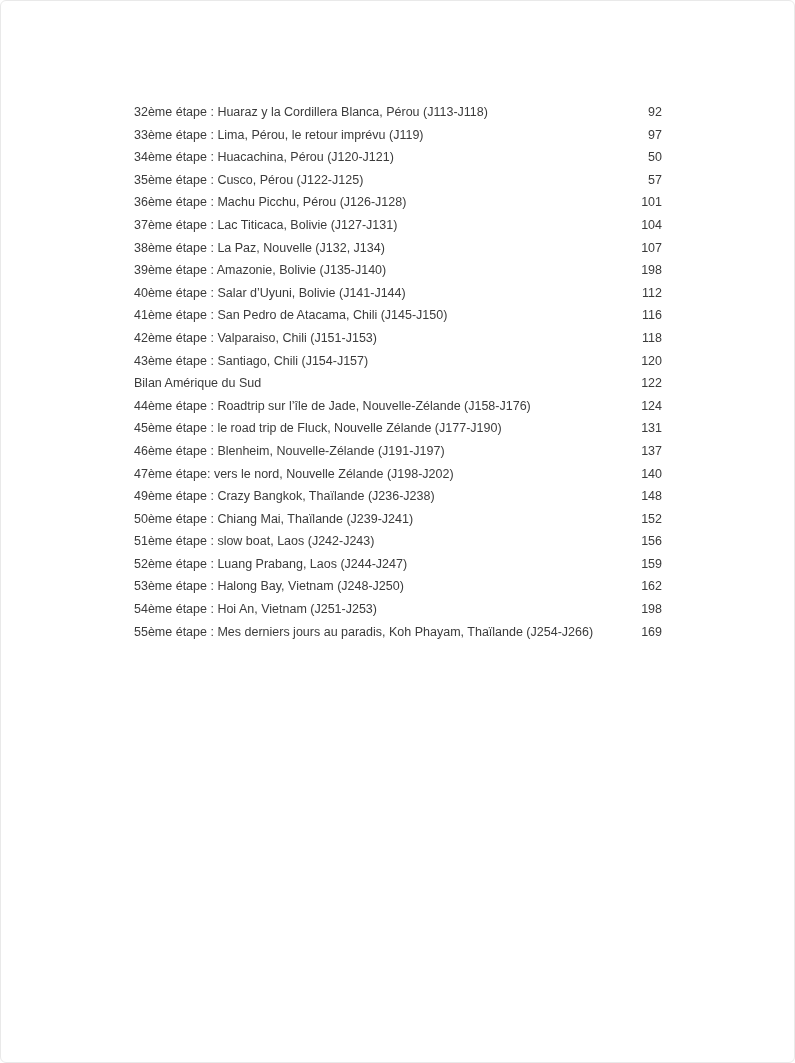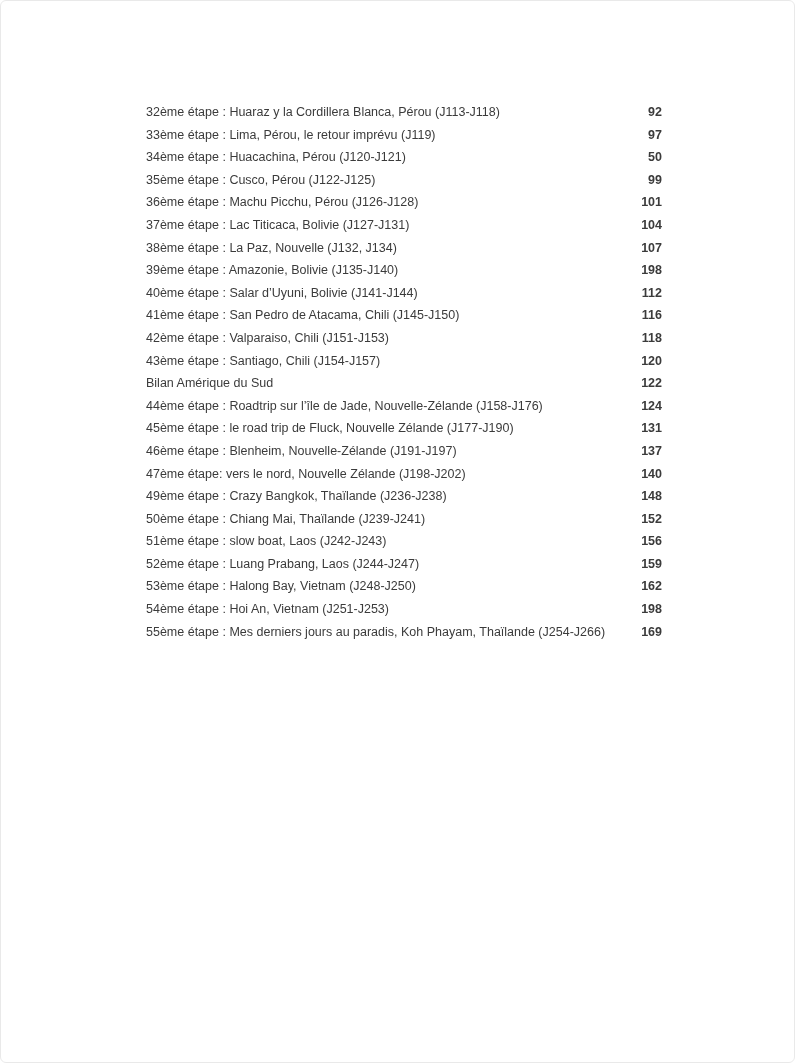--- a/index.html
+++ b/index.html
@@ -10,21 +10,20 @@
   .doc-page {
     width: 795px;
     height: 1063px;
     box-sizing: border-box;
     background: #ffffff;
     border: 1px solid #e9e9e9;
     border-radius: 6px;
     font-family: "Liberation Sans", sans-serif;
     color: #3b3b3b;
     overflow: hidden;
-    padding-left: 12px;
   }
   .toc {
     padding: 100px 132px 0 133px;
   }
   .toc-row {
     display: flex;
     align-items: baseline;
     line-height: 22.6px;
     font-size: 12.5px;
     white-space: nowrap;
@@ -40,21 +39,20 @@
     margin: 0 2px 0 6px;
     height: 1em;
   }
   .toc-leader::after {
     content: ". . . . . . . . . . . . . . . . . . . . . . . . . . . . . . . . . . . . . . . . . . . . . . . . . . . . . . . . . . . . . . . . . . . . . . . . . . . . . . . . . . . . . . . .";
     letter-spacing: 1.5px;
     white-space: nowrap;
   }
   .toc-page {
     flex: 0 0 auto;
-    font-weight: bold;
   }
 </style>
 </head>
 <body>
 
 <div class="doc-page">
   <div class="toc">
   <div class="toc-row">
     <span class="toc-title">32ème étape : Huaraz y la Cordillera Blanca, Pérou (J113-J118)</span>
     <span class="toc-leader"></span>
@@ -69,21 +67,21 @@
 
   <div class="toc-row">
     <span class="toc-title">34ème étape : Huacachina, Pérou (J120-J121)</span>
     <span class="toc-leader"></span>
     <span class="toc-page">50</span>
   </div>
 
   <div class="toc-row">
     <span class="toc-title">35ème étape : Cusco, Pérou (J122-J125)</span>
     <span class="toc-leader"></span>
-    <span class="toc-page">99</span>
+    <span class="toc-page">57</span>
   </div>
 
   <div class="toc-row">
     <span class="toc-title">36ème étape : Machu Picchu, Pérou (J126-J128)</span>
     <span class="toc-leader"></span>
     <span class="toc-page">101</span>
   </div>
 
   <div class="toc-row">
     <span class="toc-title">37ème étape : Lac Titicaca, Bolivie (J127-J131)</span>

